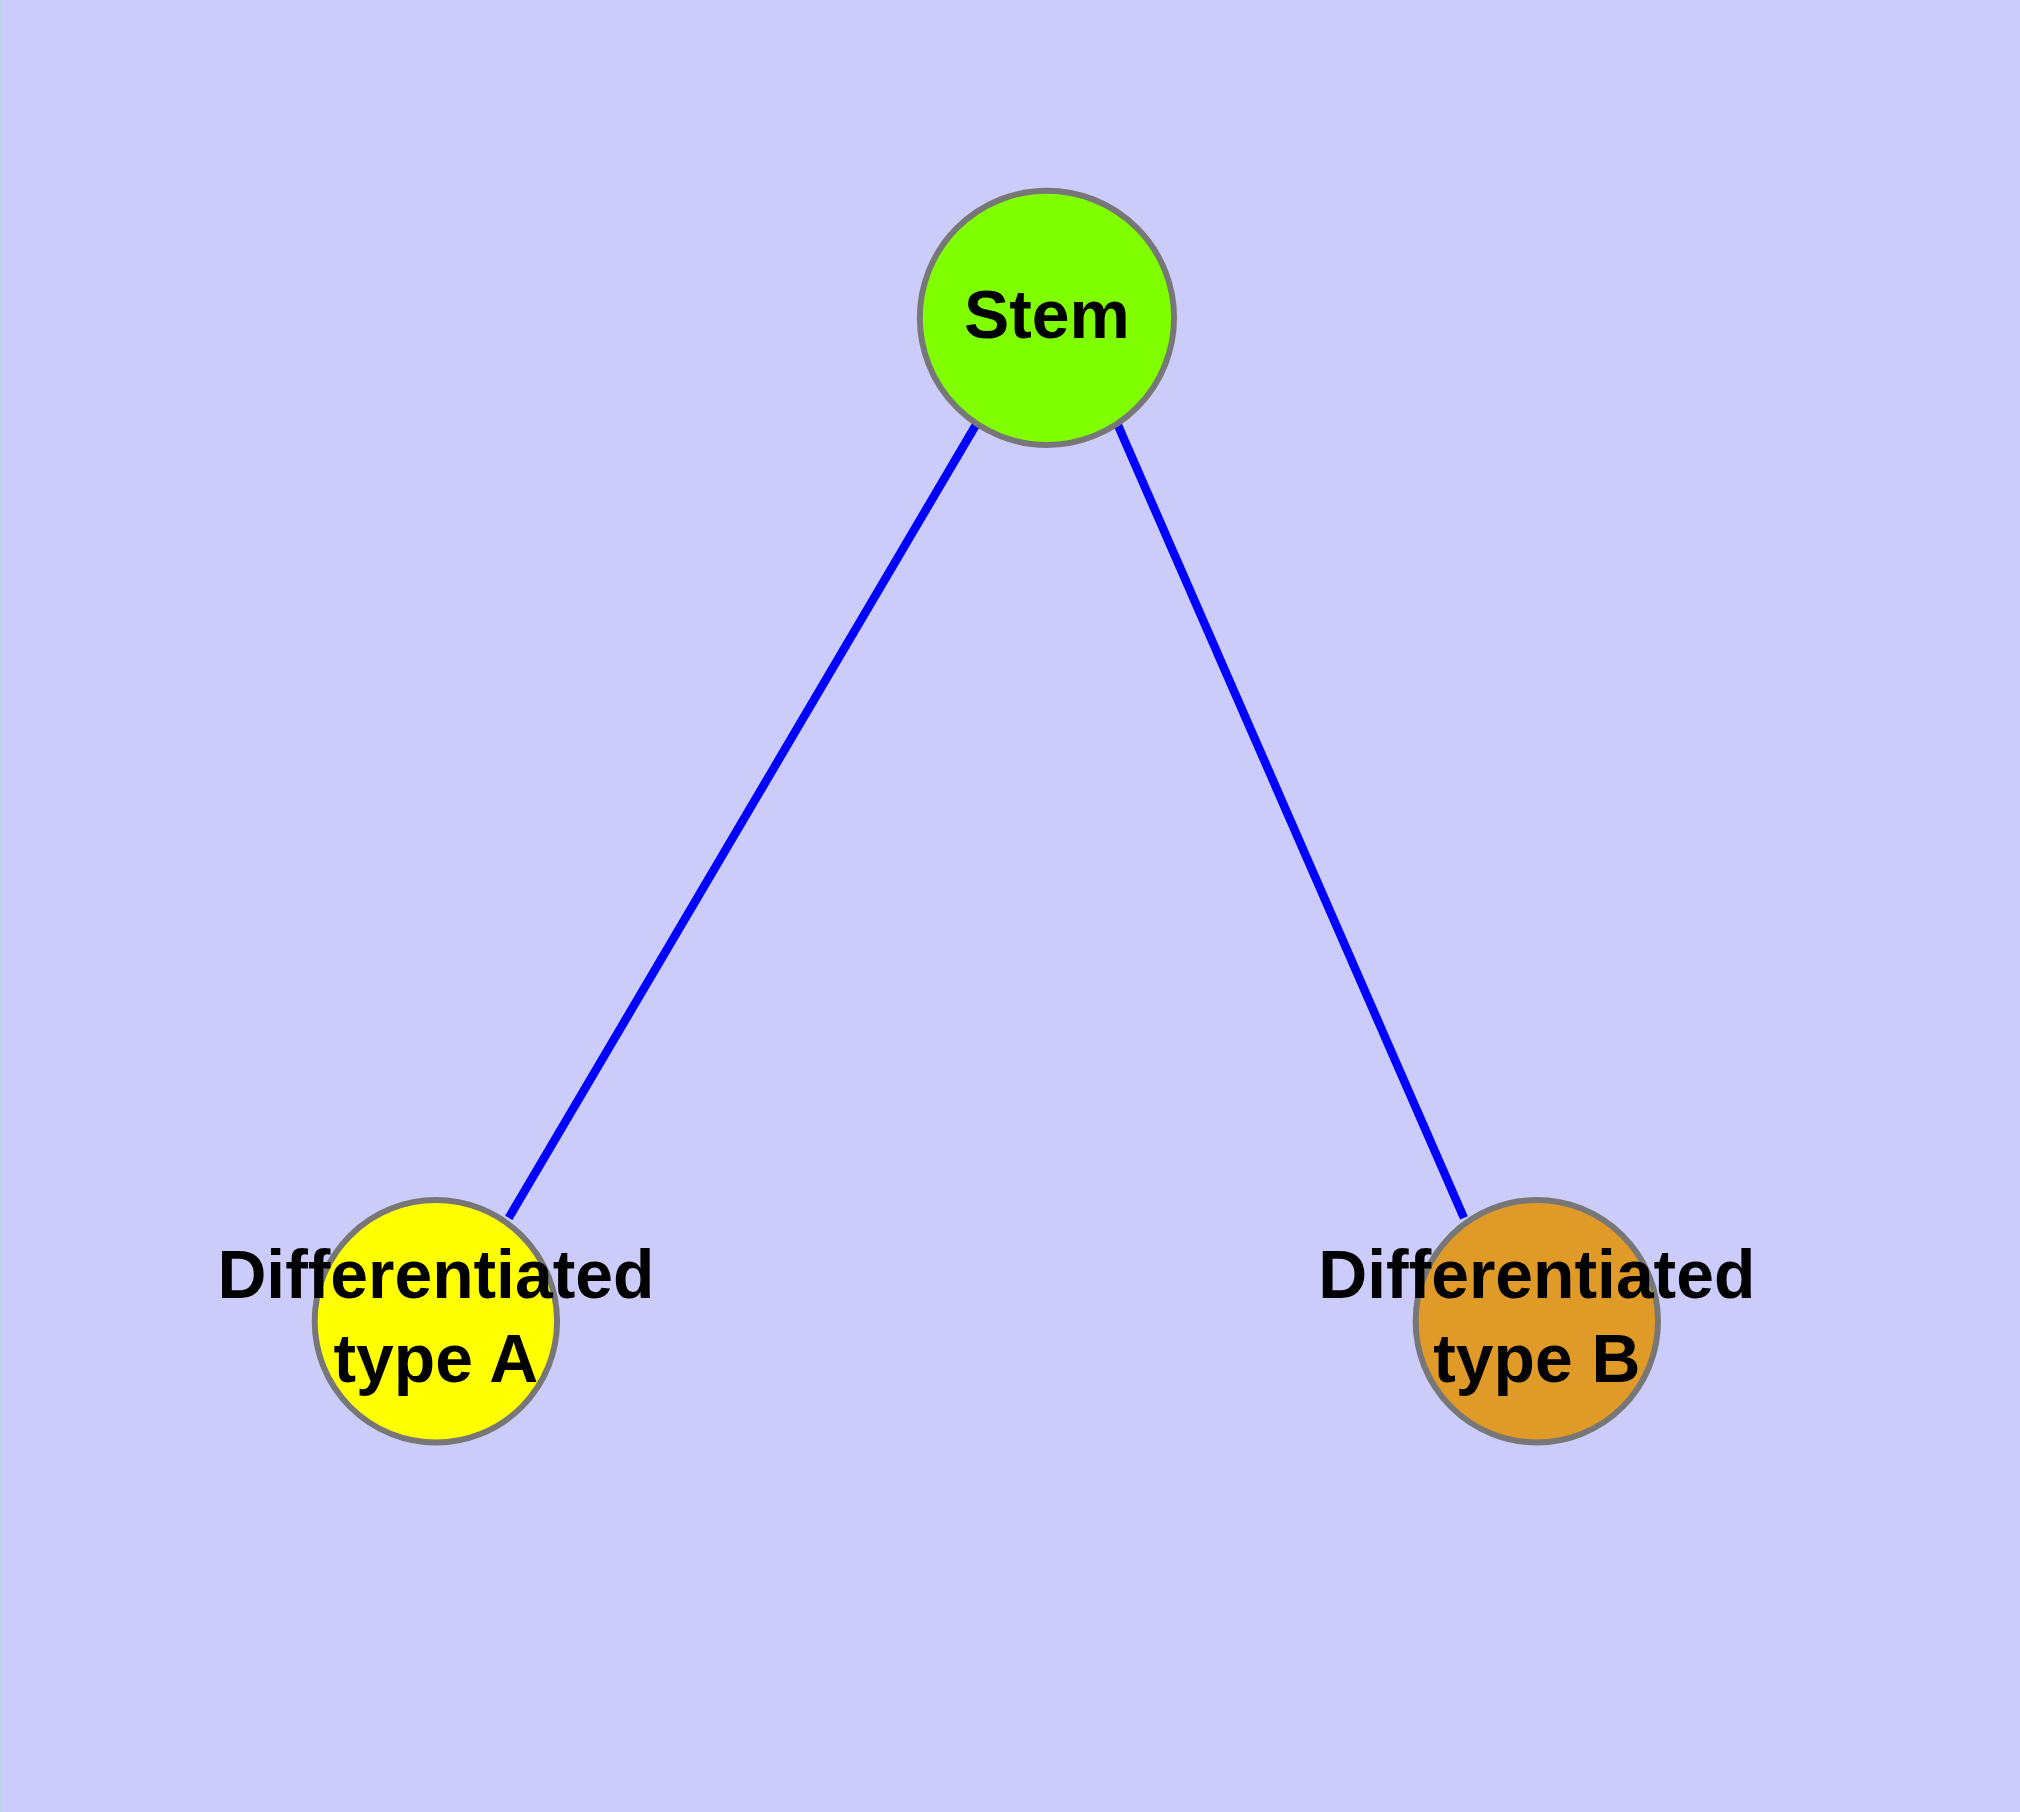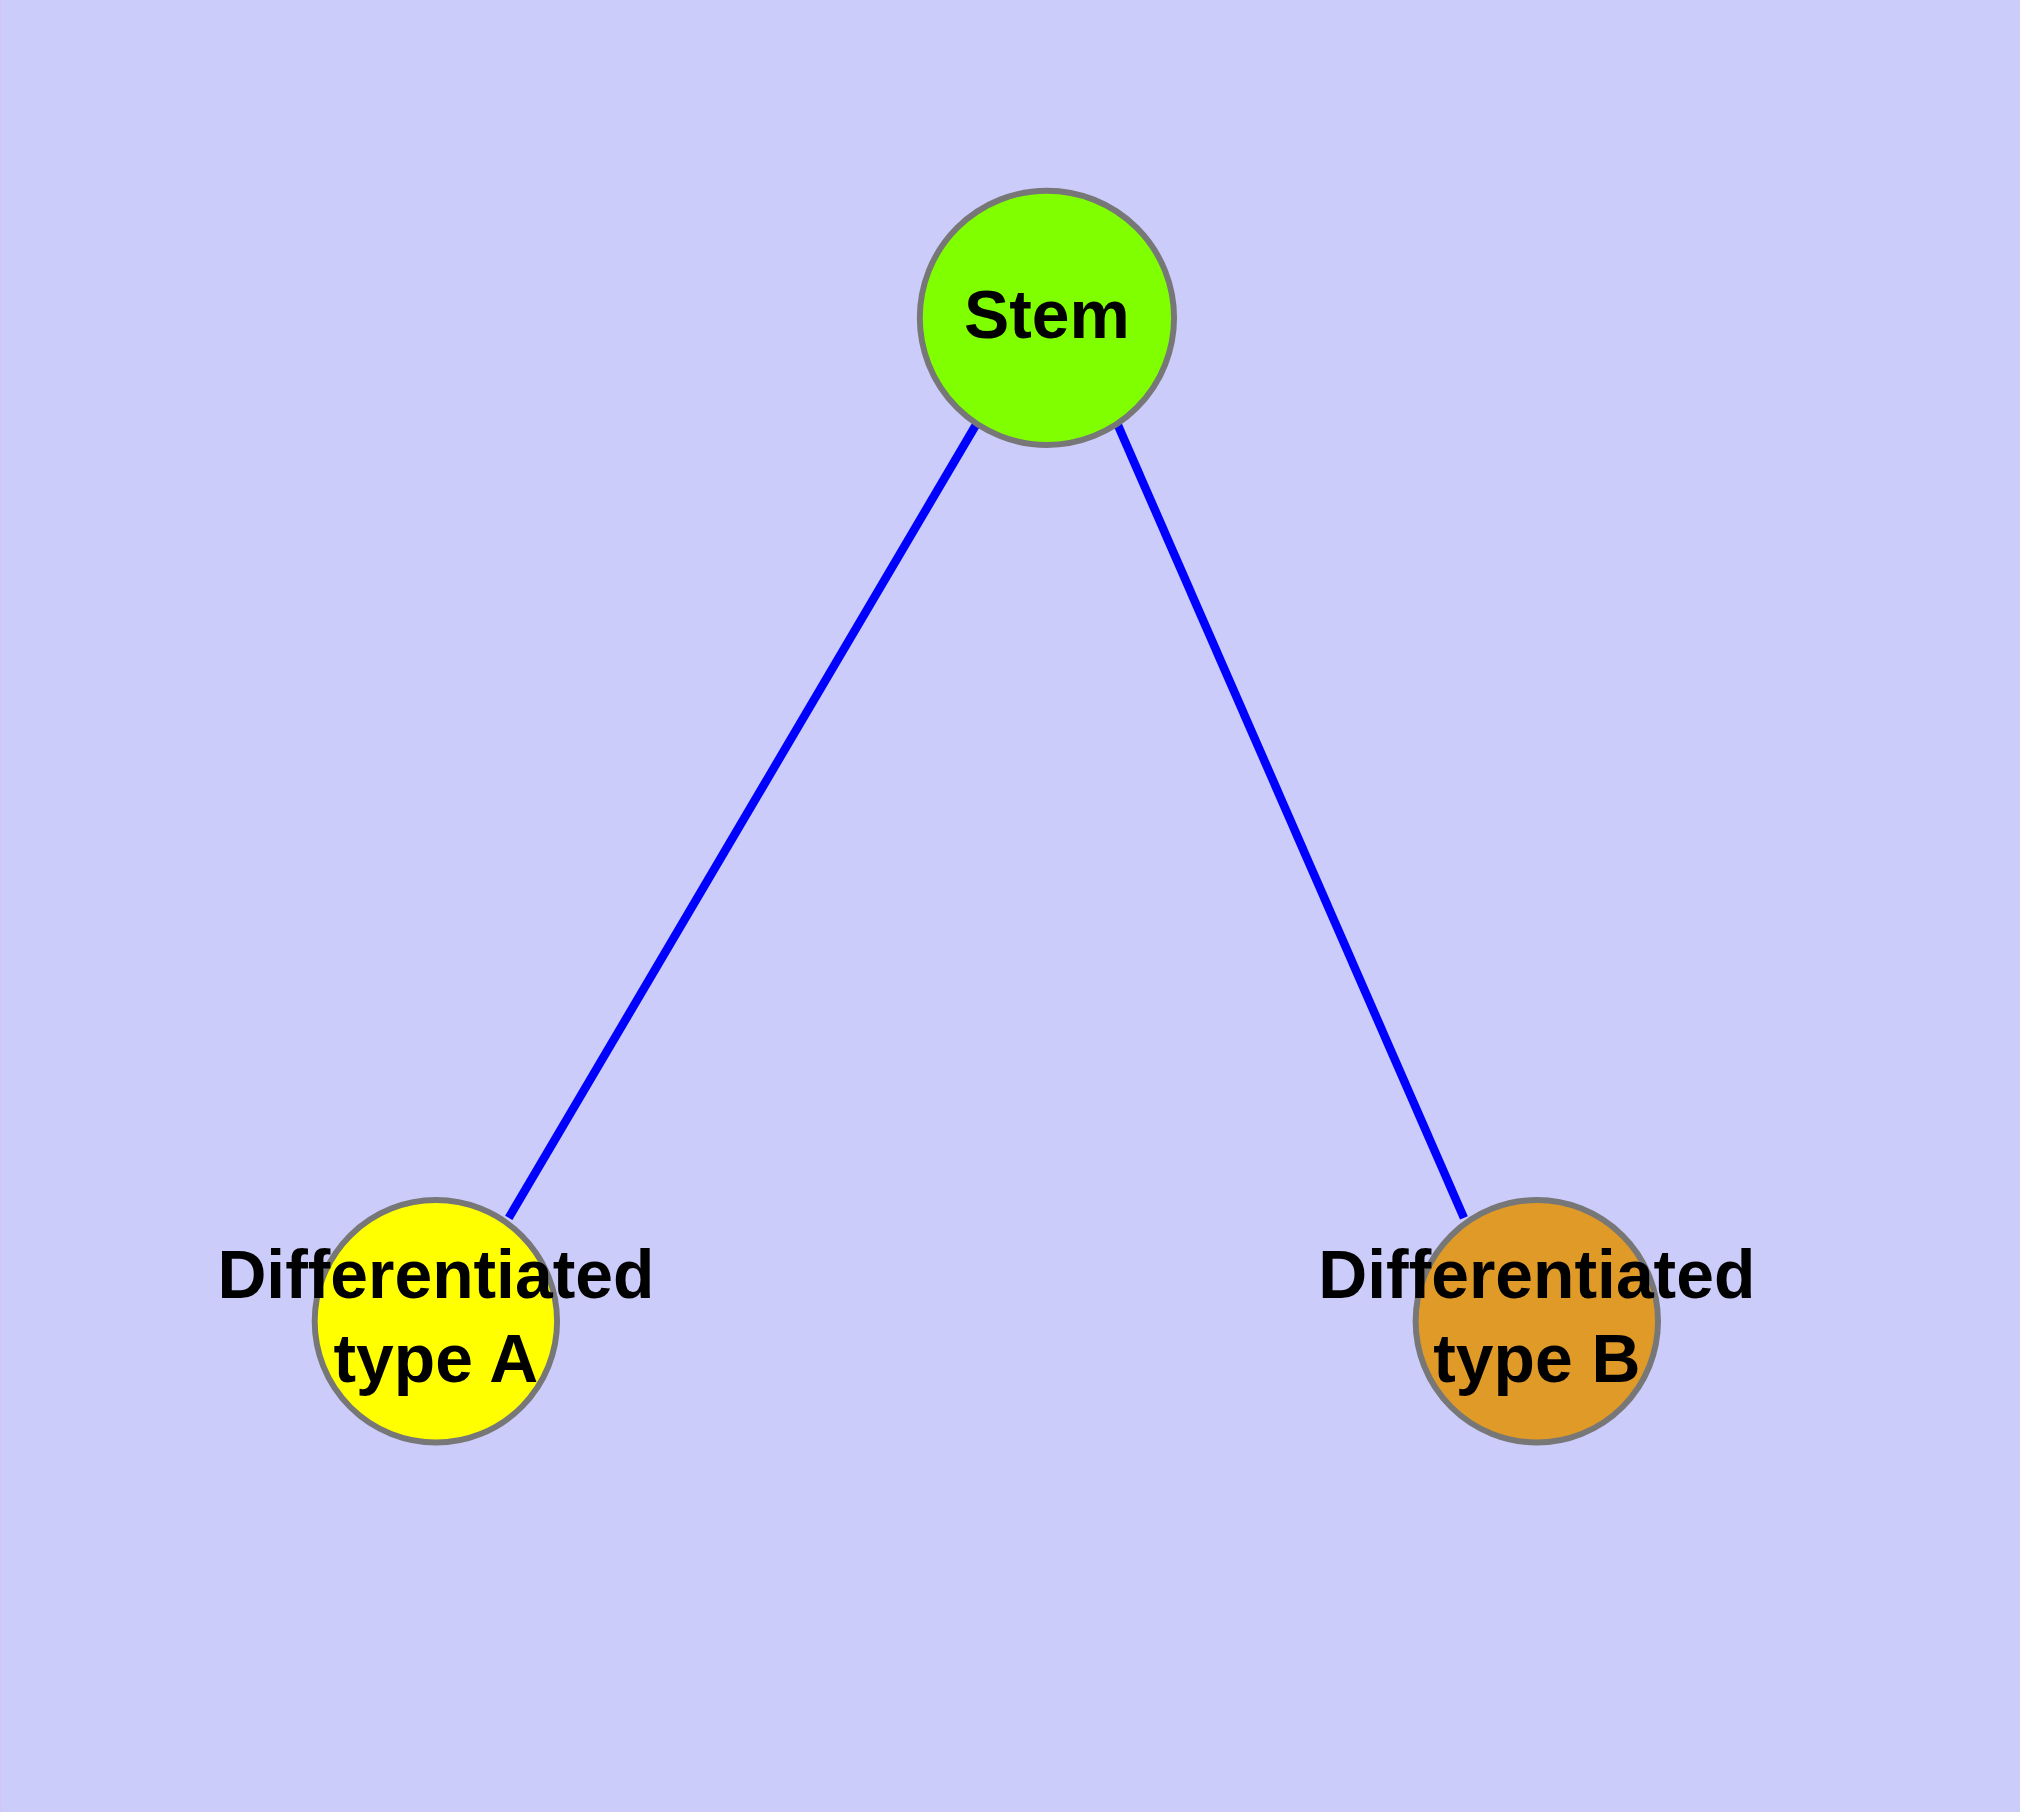--- a/index.html
+++ b/index.html
@@ -5,21 +5,21 @@
 <style>
   html, body {
     margin: 0;
     padding: 0;
     background: #ccccfa;
   }
   #stage {
     position: relative;
     width: 2021px;
     height: 1812px;
-    background: #f9a8d4;
+    background: #86efac;
     overflow: hidden;
     font-family: "Liberation Sans", sans-serif;
   }
   #graph-svg {
     position: absolute;
     left: 0;
     top: 0;
     width: 2021px;
     height: 1812px;
     display: block;

